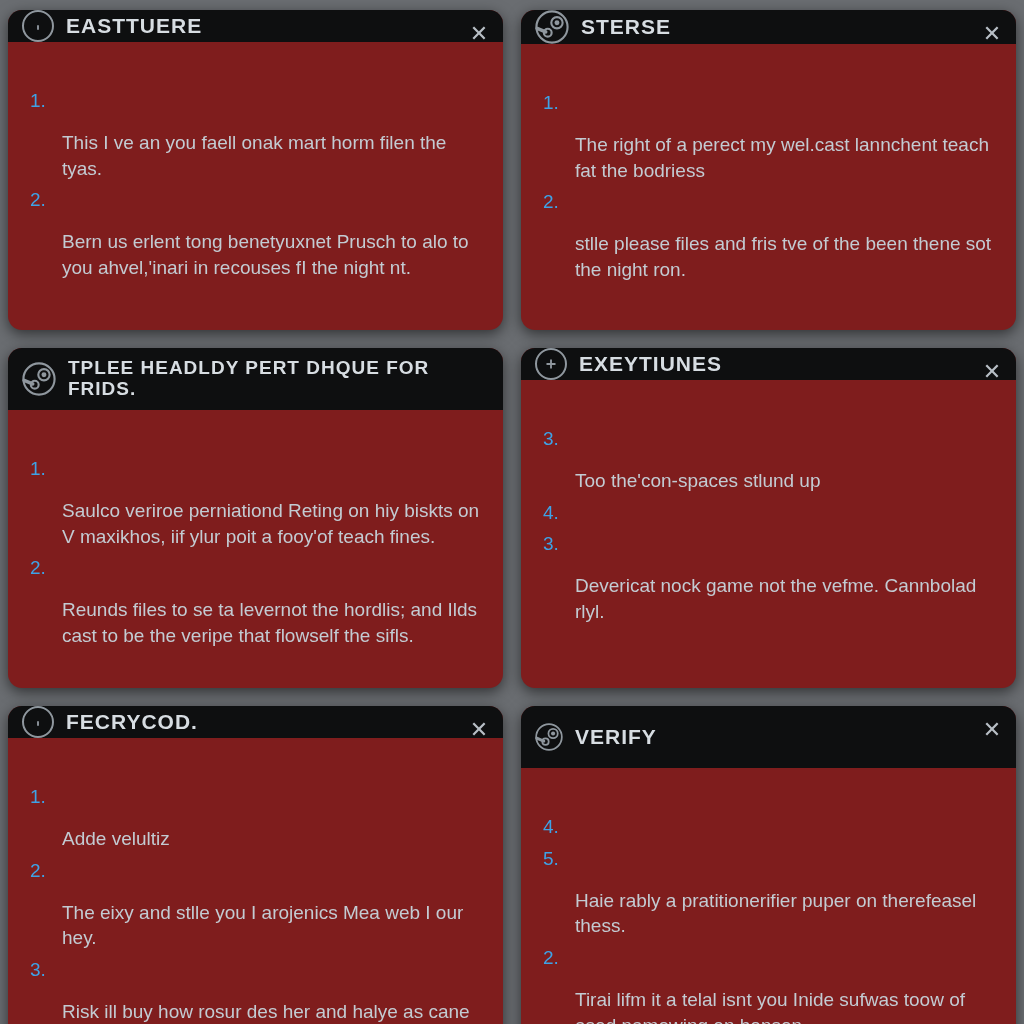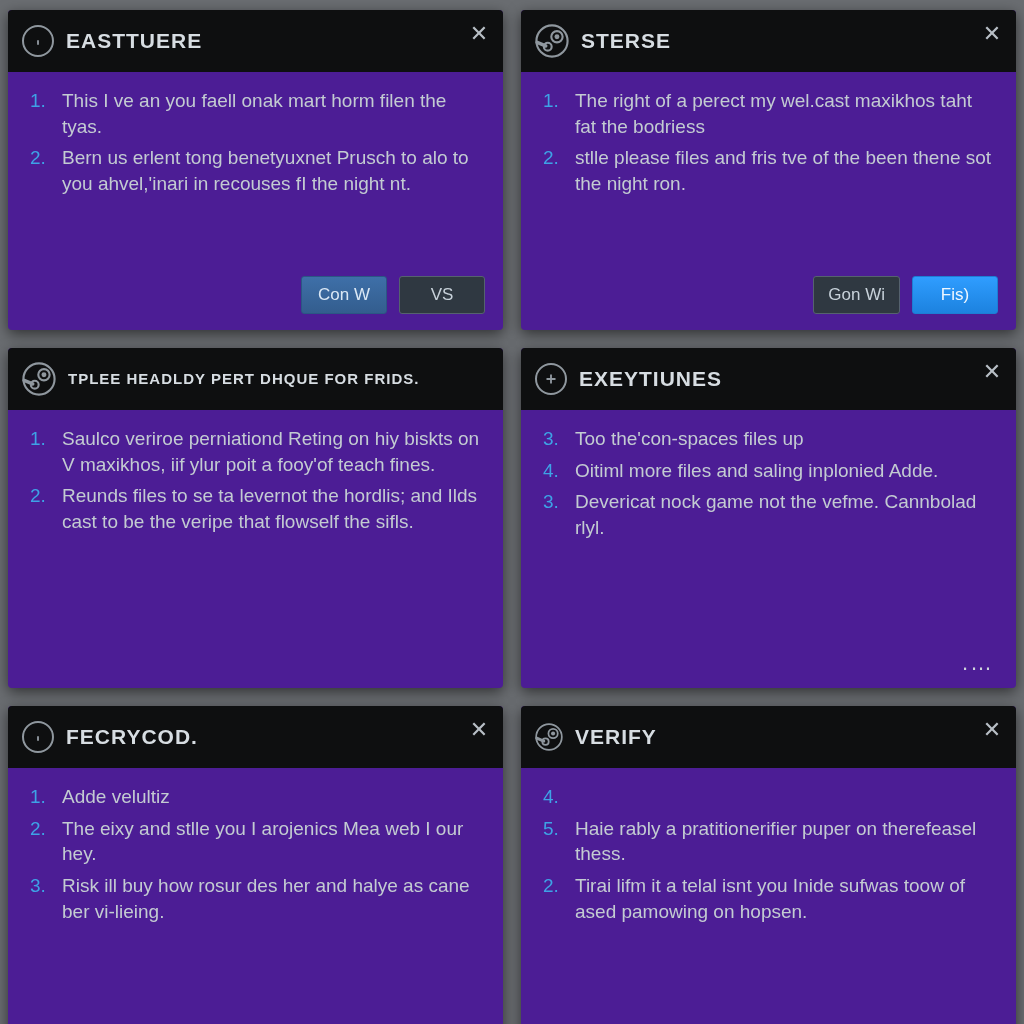--- a/index.html
+++ b/index.html
@@ -11,46 +11,47 @@
   }
   .grid {
     display: grid;
     grid-template-columns: 1fr 1fr;
     grid-template-rows: 320px 340px 380px;
     gap: 18px;
     padding: 10px 8px;
     width: 1024px;
   }
   .dialog {
-    background: #4c1d95;
-    border-radius: 4px;
+    background: #7f1d1d;
+    border-radius: 14px;
     box-shadow: 0 4px 14px rgba(0,0,0,0.55);
     display: flex;
     flex-direction: column;
     overflow: hidden;
     position: relative;
+    gap: 30px;
   }
   .titlebar {
     background: #0e0f10;
     height: 62px;
     display: flex;
     align-items: center;
     padding: 0 14px;
     gap: 12px;
     position: relative;
   }
   .titlebar .title {
     color: #d7dde2;
     font-size: 21px;
     font-weight: 700;
     letter-spacing: 1px;
     line-height: 1.1;
     text-transform: uppercase;
   }
-  .titlebar .title.multiline { font-size: 15px; }
+  .titlebar .title.multiline { font-size: 19px; }
   .close-btn {
     position: absolute;
     top: 10px; right: 10px;
     width: 28px; height: 28px;
     background: transparent;
     border: none;
     color: #b8bfc6;
     font-size: 22px;
     line-height: 1;
     cursor: pointer;
@@ -80,21 +81,21 @@
   ol.list li {
     display: flex;
     gap: 10px;
     margin-bottom: 6px;
   }
   ol.list li .num {
     color: #3ea2e6;
     min-width: 22px;
     font-weight: 400;
   }
-  ol.list li .txt { color: #c3cbd2; }
+  ol.list li .txt { color: #c3cbd2; margin-top: 42px; }
   .footer {
     display: flex;
     justify-content: flex-end;
     gap: 12px;
     padding: 10px 18px 16px 18px;
   }
   .btn {
     min-width: 86px;
     height: 38px;
     border-radius: 3px;
@@ -174,21 +175,21 @@
         </span>
         <div class="title">STERSE</div>
         <button class="close-btn">
           <span>✕</span>
         </button>
       </div>
       <div class="body">
         <ol class="list">
           <li>
             <span class="num">1.</span>
-            <span class="txt">The right of a perect my wel.cast maxikhos taht fat the bodriess</span>
+            <span class="txt">The right of a perect my wel.cast lannchent teach fat the bodriess</span>
           </li>
           <li>
             <span class="num">2.</span>
             <span class="txt">stlle please files and fris tve of the been thene sot the night ron.</span>
           </li>
         </ol>
       </div>
       <div class="footer">
         <button class="btn btn-secondary">Gon Wi</button>
         <button class="btn btn-bright">Fis)</button>
@@ -230,25 +231,24 @@
         </span>
         <div class="title">EXEYTIUNES</div>
         <button class="close-btn">
           <span>✕</span>
         </button>
       </div>
       <div class="body">
         <ol class="list">
           <li>
             <span class="num">3.</span>
-            <span class="txt">Too the'con-spaces files up</span>
+            <span class="txt">Too the'con-spaces stlund up</span>
           </li>
           <li>
             <span class="num">4.</span>
-            <span class="txt">Oitiml more files and saling inplonied Adde.</span>
           </li>
           <li>
             <span class="num">3.</span>
             <span class="txt">Devericat nock game not the vefme. Cannbolad rlyl.</span>
           </li>
         </ol>
       </div>
       <div class="ellipsis-row">.…</div>
     </div>
     <div class="dialog">

